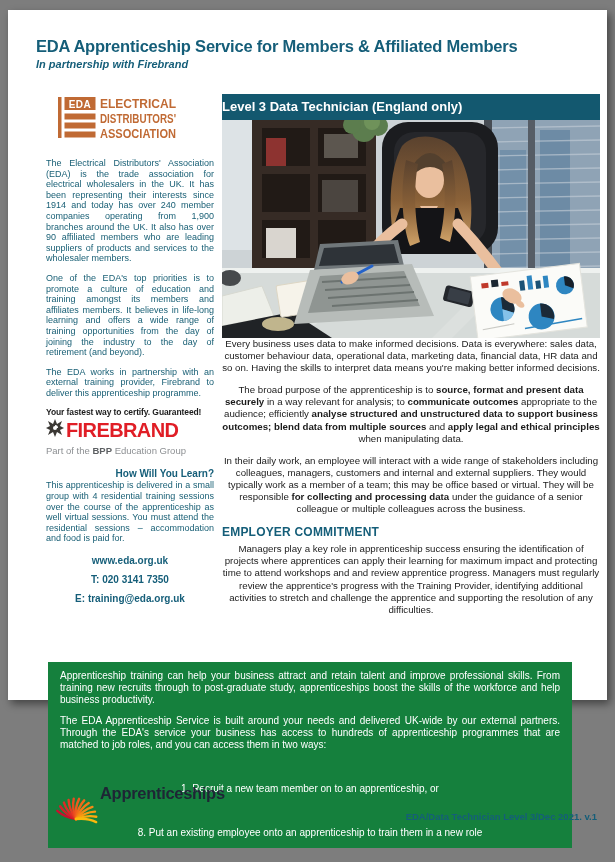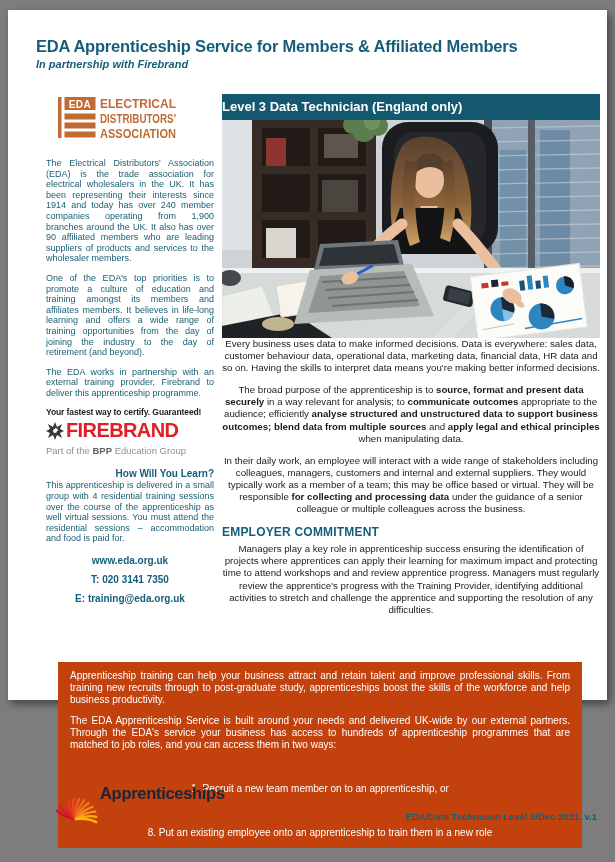--- a/index.html
+++ b/index.html
@@ -12,40 +12,40 @@
   .hdr{position:absolute;left:28px;top:26px;width:562px;}
   .hdr h1{margin:0;font-size:16.5px;line-height:20px;font-weight:bold;color:#155e79;letter-spacing:-0.2px;}
   .hdr .sub{margin-top:2px;font-size:11px;font-weight:bold;font-style:italic;color:#155e79;}
 
   
   .sidebar{position:absolute;left:38px;top:86px;width:168px;color:#1a6076;}
   .eda-logo{display:block;margin:0 0 14px 12px;}
   .side-p{margin:0 0 9px 0;font-size:9px;line-height:10.6px;text-align:justify;}
   .fb{margin-top:9px;}
   .fb-tag{font-size:8.5px;font-weight:bold;color:#1c1c1c;letter-spacing:-0.1px;}
-  .fb-logo{display:flex;align-items:center;gap:2px;margin-top:2px;}
+  .fb-logo{display:flex;align-items:flex-start;gap:2px;margin-top:2px;}
   .fb-word{font-size:20px;font-weight:800;color:#e01e26;letter-spacing:-0.6px;}
   .fb-bpp{margin-top:3px;font-size:9.5px;color:#8d9093;}
   .fb-bpp b{color:#5c5f62;}
   .learn-h{margin:12px 0 1px 2px;font-size:10px;font-weight:bold;color:#155e79;text-align:right;}
   .contact{margin-top:11px;text-align:center;font-size:10px;font-weight:bold;color:#155e79;}
   .contact div{margin-bottom:8px;}
 
   
   .main{position:absolute;left:214px;top:84px;width:378px;color:#1b1b1b;}
   .banner{height:26px;line-height:26px;background:#13586f;color:#ffffff;
     font-size:13px;font-weight:bold;box-sizing:border-box;}
   .photo{display:block;width:378px;height:218px;}
   .main h2{margin:9px 0 4px 0;font-size:12px;font-weight:bold;color:#155e79;letter-spacing:0.2px;}
   .main p{margin:0 0 10px 0;font-size:9.7px;line-height:12.1px;text-align:center;}
   .main p b{font-weight:bold;}
 
   
-  .tealbox{position:absolute;left:50px;top:652px;width:524px;box-sizing:border-box;
-    background:#c2410c;color:#ffffff;padding:8px 12px 9px 12px;}
+  .tealbox{position:absolute;left:40px;top:652px;width:524px;box-sizing:border-box;
+    background:#15803d;color:#ffffff;padding:8px 12px 9px 12px;}
   .tealbox p{margin:0 0 9px 0;font-size:10px;line-height:12px;text-align:justify;}
   .tealbox p.item{margin-bottom:9px;text-align:center;margin-top:32px;}
   .tealbox p:last-child{margin-bottom:0;}
 
   
   .appr{position:absolute;left:44px;top:782px;display:flex;align-items:flex-start;}
   .appr-word{font-size:16.5px;font-weight:bold;color:#1e2535;letter-spacing:-0.3px;margin-left:2px;margin-top:-8px;}
   .version{position:absolute;right:10px;top:801px;font-size:9.5px;font-weight:bold;color:#155e79;}
 </style>
 </head>

